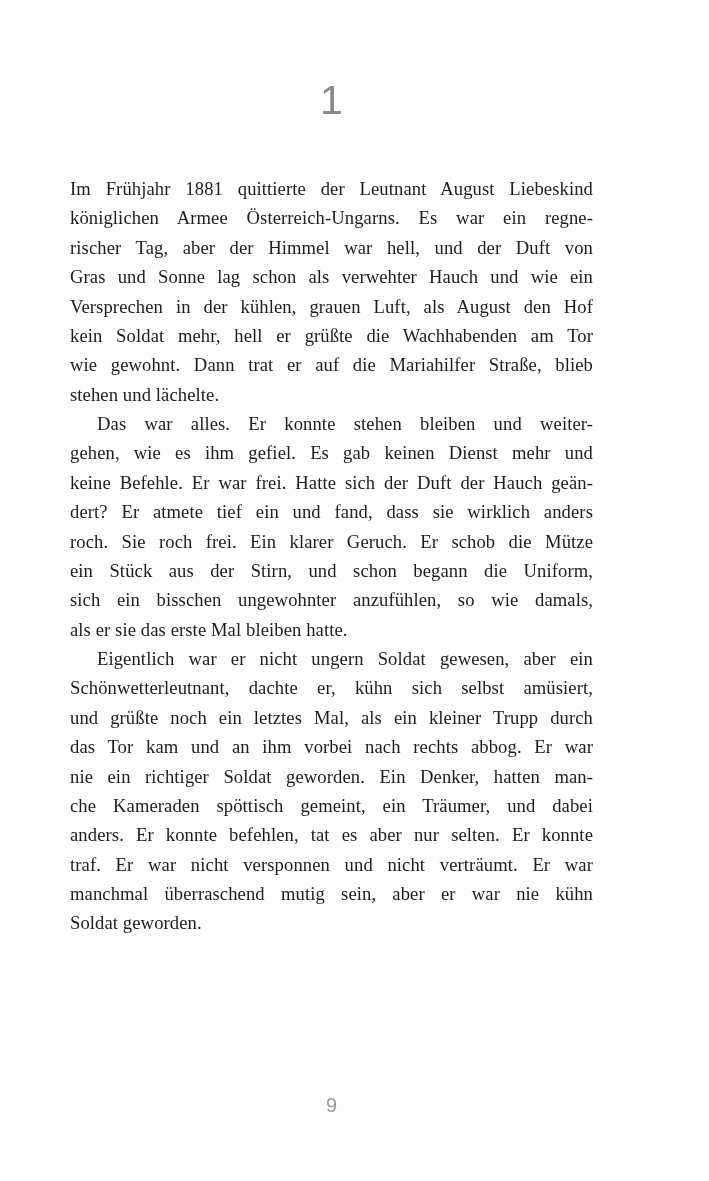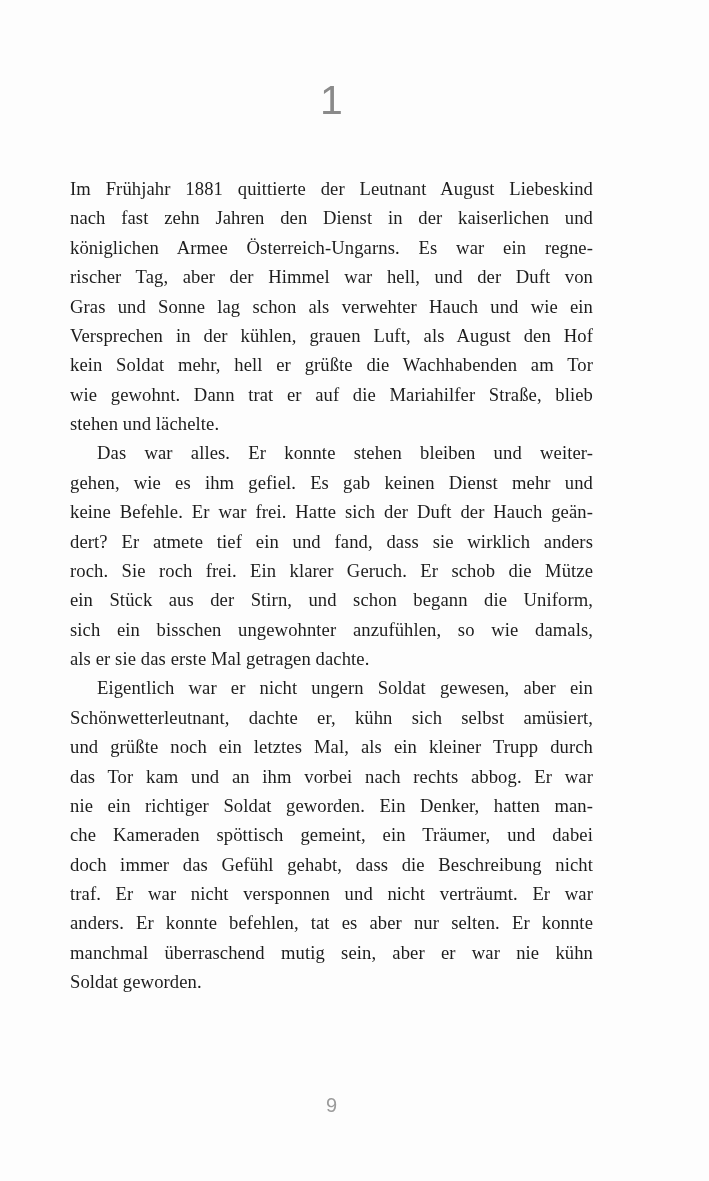--- a/index.html
+++ b/index.html
@@ -61,43 +61,41 @@
   }
 </style>
 </head>
 <body>
 
 <div class="book-page">
   <div class="chapter-heading">1</div>
 
   <div class="text-block">
       <div class="text-line">Im Frühjahr 1881 quittierte der Leutnant August Liebeskind</div>
-      <div class="text-line">nach fast zehn Jahren den Dienst in der kaiserlichen und</div>
       <div class="text-line">königlichen Armee Österreich-Ungarns. Es war ein regne-</div>
       <div class="text-line">rischer Tag, aber der Himmel war hell, und der Duft von</div>
       <div class="text-line">Gras und Sonne lag schon als verwehter Hauch und wie ein</div>
       <div class="text-line">Versprechen in der kühlen, grauen Luft, als August den Hof</div>
       <div class="text-line">kein Soldat mehr, hell er grüßte die Wachhabenden am Tor</div>
       <div class="text-line">wie gewohnt. Dann trat er auf die Mariahilfer Straße, blieb</div>
       <div class="text-line para-last">stehen und lächelte.</div>
       <div class="text-line indent">Das war alles. Er konnte stehen bleiben und weiter-</div>
       <div class="text-line">gehen, wie es ihm gefiel. Es gab keinen Dienst mehr und</div>
       <div class="text-line">keine Befehle. Er war frei. Hatte sich der Duft der Hauch geän-</div>
       <div class="text-line">dert? Er atmete tief ein und fand, dass sie wirklich anders</div>
       <div class="text-line">roch. Sie roch frei. Ein klarer Geruch. Er schob die Mütze</div>
       <div class="text-line">ein Stück aus der Stirn, und schon begann die Uniform,</div>
       <div class="text-line">sich ein bisschen ungewohnter anzufühlen, so wie damals,</div>
-      <div class="text-line para-last">als er sie das erste Mal getragen dachte.</div>
+      <div class="text-line para-last">als er sie das erste Mal bleiben hatte.</div>
       <div class="text-line indent">Eigentlich war er nicht ungern Soldat gewesen, aber ein</div>
       <div class="text-line">Schönwetterleutnant, dachte er, kühn sich selbst amüsiert,</div>
       <div class="text-line">und grüßte noch ein letztes Mal, als ein kleiner Trupp durch</div>
       <div class="text-line">das Tor kam und an ihm vorbei nach rechts abbog. Er war</div>
       <div class="text-line">nie ein richtiger Soldat geworden. Ein Denker, hatten man-</div>
       <div class="text-line">che Kameraden spöttisch gemeint, ein Träumer, und dabei</div>
-      <div class="text-line">doch immer das Gefühl gehabt, dass die Beschreibung nicht</div>
+      <div class="text-line">anders. Er konnte befehlen, tat es aber nur selten. Er konnte</div>
       <div class="text-line">traf. Er war nicht versponnen und nicht verträumt. Er war</div>
-      <div class="text-line">anders. Er konnte befehlen, tat es aber nur selten. Er konnte</div>
       <div class="text-line">manchmal überraschend mutig sein, aber er war nie kühn</div>
       <div class="text-line para-last">Soldat geworden.</div>
     </div>
 
   <div class="page-number">9</div>
 </div>
 
 </body></html>

